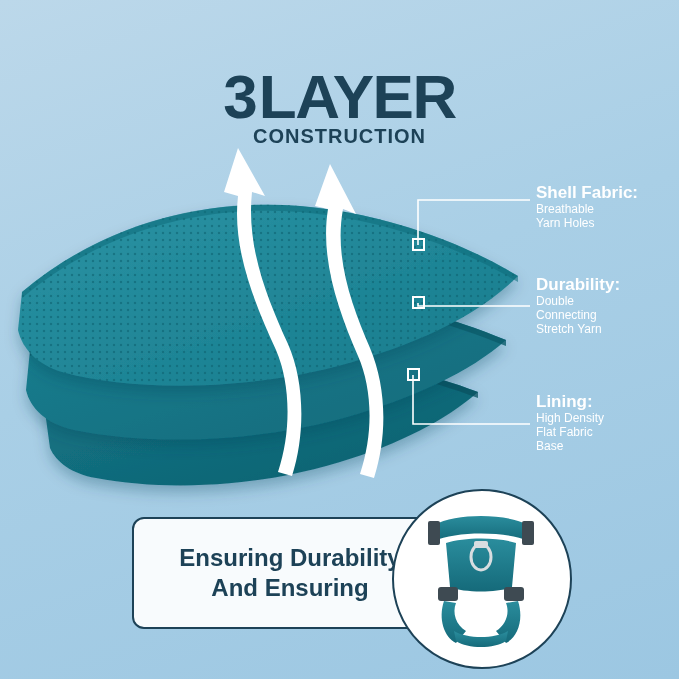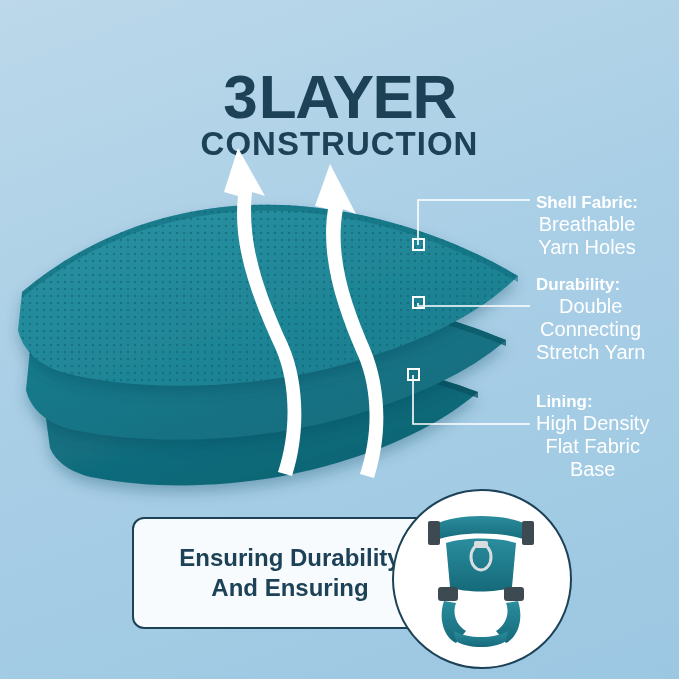--- a/index.html
+++ b/index.html
@@ -39,44 +39,43 @@
   }
   #title-layer {
     font-size: 62px;
     font-weight: bold;
     letter-spacing: -1.5px;
     line-height: 0.95;
     color: #1d4257;
     margin-top: 32px;
   }
   #title-row2 {
-    font-size: 33px;
+    font-size: 20px;
     font-weight: bold;
     letter-spacing: 1.0px;
     color: #1d4257;
     margin-top: -2px;
   }
   
   .callout {
     position: absolute;
     color: #ffffff;
     line-height: 1.16;
   }
   .callout .ctitle {
     font-size: 17px;
     font-weight: bold;
     display: block;
   }
   .callout .cline {
-    font-size: 20px;
+    font-size: 12px;
     display: block;
     font-weight: normal;
-    text-align: center;
-  }
-  #callout-shell { left: 536px; top: 193px; }
+  }
+  #callout-shell { left: 536px; top: 183px; }
   #callout-inter { left: 536px; top: 275px; }
   #callout-lining { left: 536px; top: 392px; }
   .marker-box {
     position: absolute;
     width: 13px;
     height: 13px;
     border: 2px solid #ffffff;
     box-sizing: border-box;
     background: transparent;
   }

